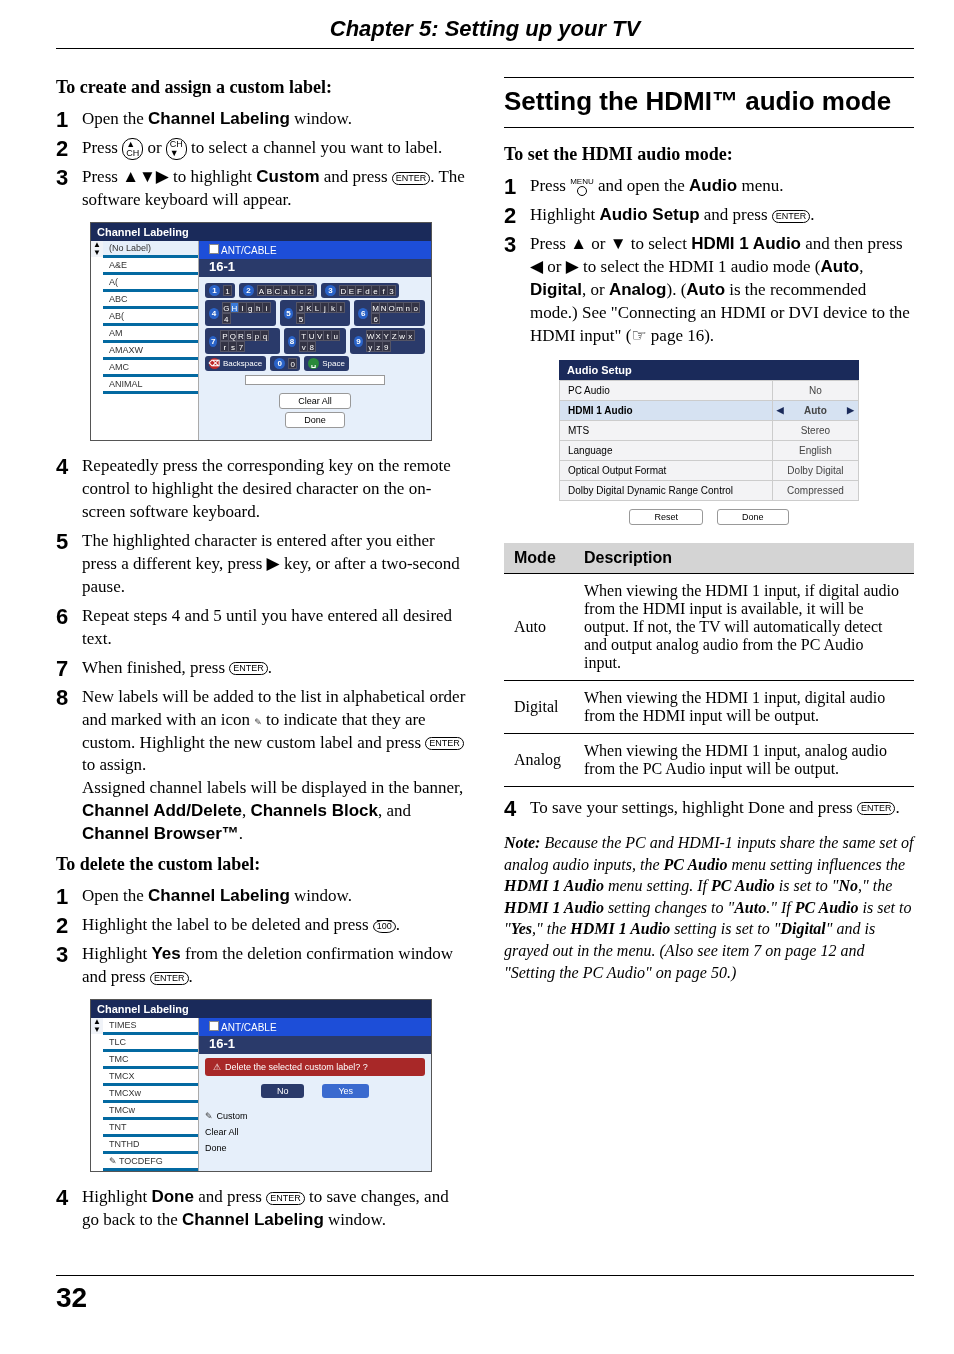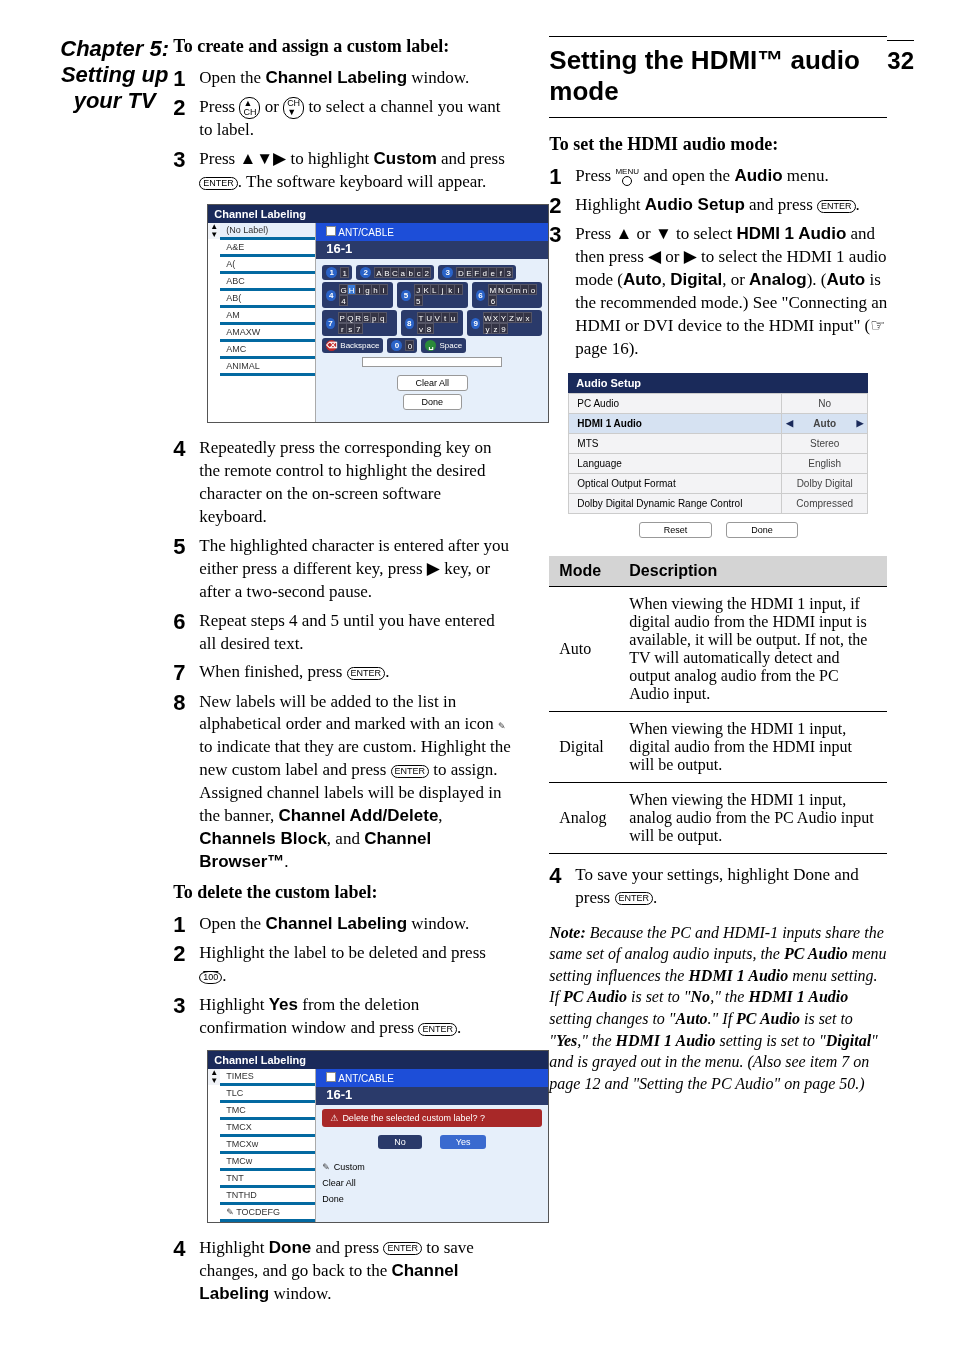--- a/index.html
+++ b/index.html
@@ -1,17 +1,17 @@
 <!DOCTYPE html>
 <html><head>
   <meta charset="utf-8">
   <style>
     * { box-sizing: border-box; margin: 0; padding: 0; }
     body { font-family: "Times New Roman", serif; background: #fff; color: #000; width: 954px; margin: 0 auto; }
-    .page { padding: 36px 40px 40px 56px; position: relative; min-height: 1354px; display: flex; flex-direction: row; }
+    .page { padding: 16px 40px 40px 56px; position: relative; min-height: 1354px; display: flex; flex-direction: column; }
     .chapter-header { text-align: center; font-style: italic; font-weight: bold; font-size: 22px; margin-bottom: 6px; font-family: Arial, sans-serif; }
     .hr { border-top: 1.5px solid #000; margin-bottom: 28px; }
     .columns { display: flex; gap: 38px; flex: 1; }
     .col { flex: 1; min-width: 0; }
     .h3 { font-weight: bold; font-size: 18px; margin-bottom: 10px; }
     ol.steps { list-style: none; }
     ol.steps > li { display: flex; gap: 8px; margin-bottom: 6px; font-size: 17px; line-height: 1.35; }
     .step-num { font-family: Arial, sans-serif; font-weight: bold; font-size: 22px; min-width: 18px; flex-shrink: 0; line-height: 1.05; }
     .step-body { flex: 1; }
     .bold-sans { font-family: Arial, sans-serif; font-weight: bold; }
@@ -54,21 +54,21 @@
     .as-row-sel .arrl, .as-row-sel .arrr { position: absolute; top: 50%; transform: translateY(-50%); color: #1a2a5a; font-size: 9px; }
     .as-row-sel .arrl { left: 4px; }
     .as-row-sel .arrr { right: 4px; }
     .as-buttons { display: flex; gap: 14px; justify-content: center; margin-top: 8px; align-items: flex-end; }
     .as-buttons .sw-btn { padding: 2px 24px; }
     table.mode-table { width: 100%; border-collapse: collapse; font-size: 16px; margin-bottom: 10px; }
     .mode-table th { background: #d4d4d4; text-align: left; padding: 6px 10px; font-family: Arial, sans-serif; border-bottom: 1.2px solid #000; }
     .mode-table td { padding: 8px 10px; border-bottom: 1px solid #000; vertical-align: middle; }
     .mode-table td.mode-name { width: 70px; }
     .note-block { font-style: italic; font-size: 16px; line-height: 1.35; margin-top: 12px; }
-    .page-num { font-family: Arial, sans-serif; font-weight: bold; font-size: 24px; margin-top: auto; padding-top: 30px; }
+    .page-num { font-family: Arial, sans-serif; font-weight: bold; font-size: 28px; margin-top: auto; padding-top: 30px; }
     .page-footer { border-top: 1.5px solid #000; margin-top: 4px; padding-top: 6px; }
     .small-ant-icon { display: inline-block; width: 10px; height: 10px; background: #fff; border: 1px solid #888; margin-right: 2px; }
   </style>
 </head>
 <body>
 
 <div class="page">
 
   <div class="chapter-header">Chapter 5: Setting up your TV</div>
   <div class="hr"></div>

